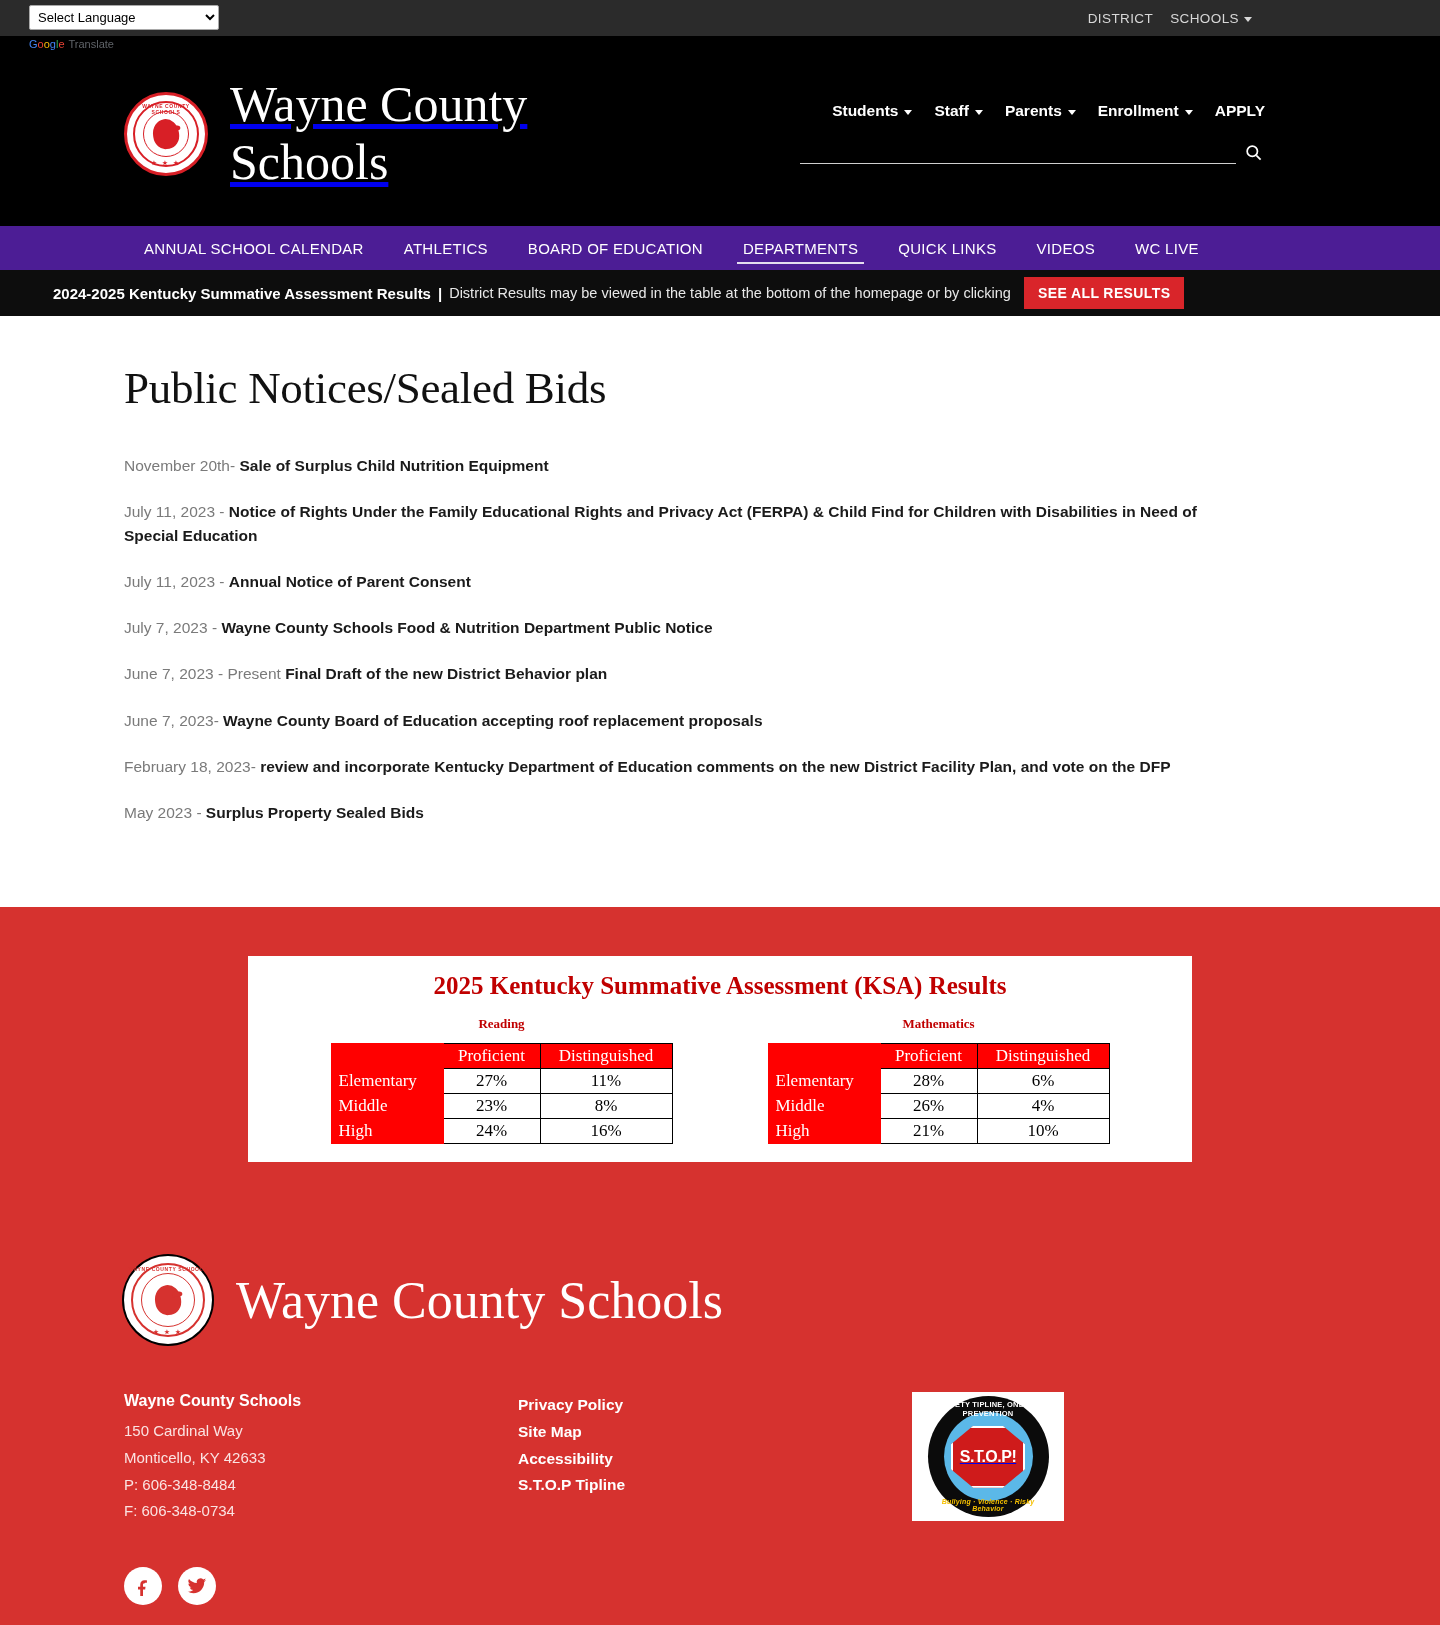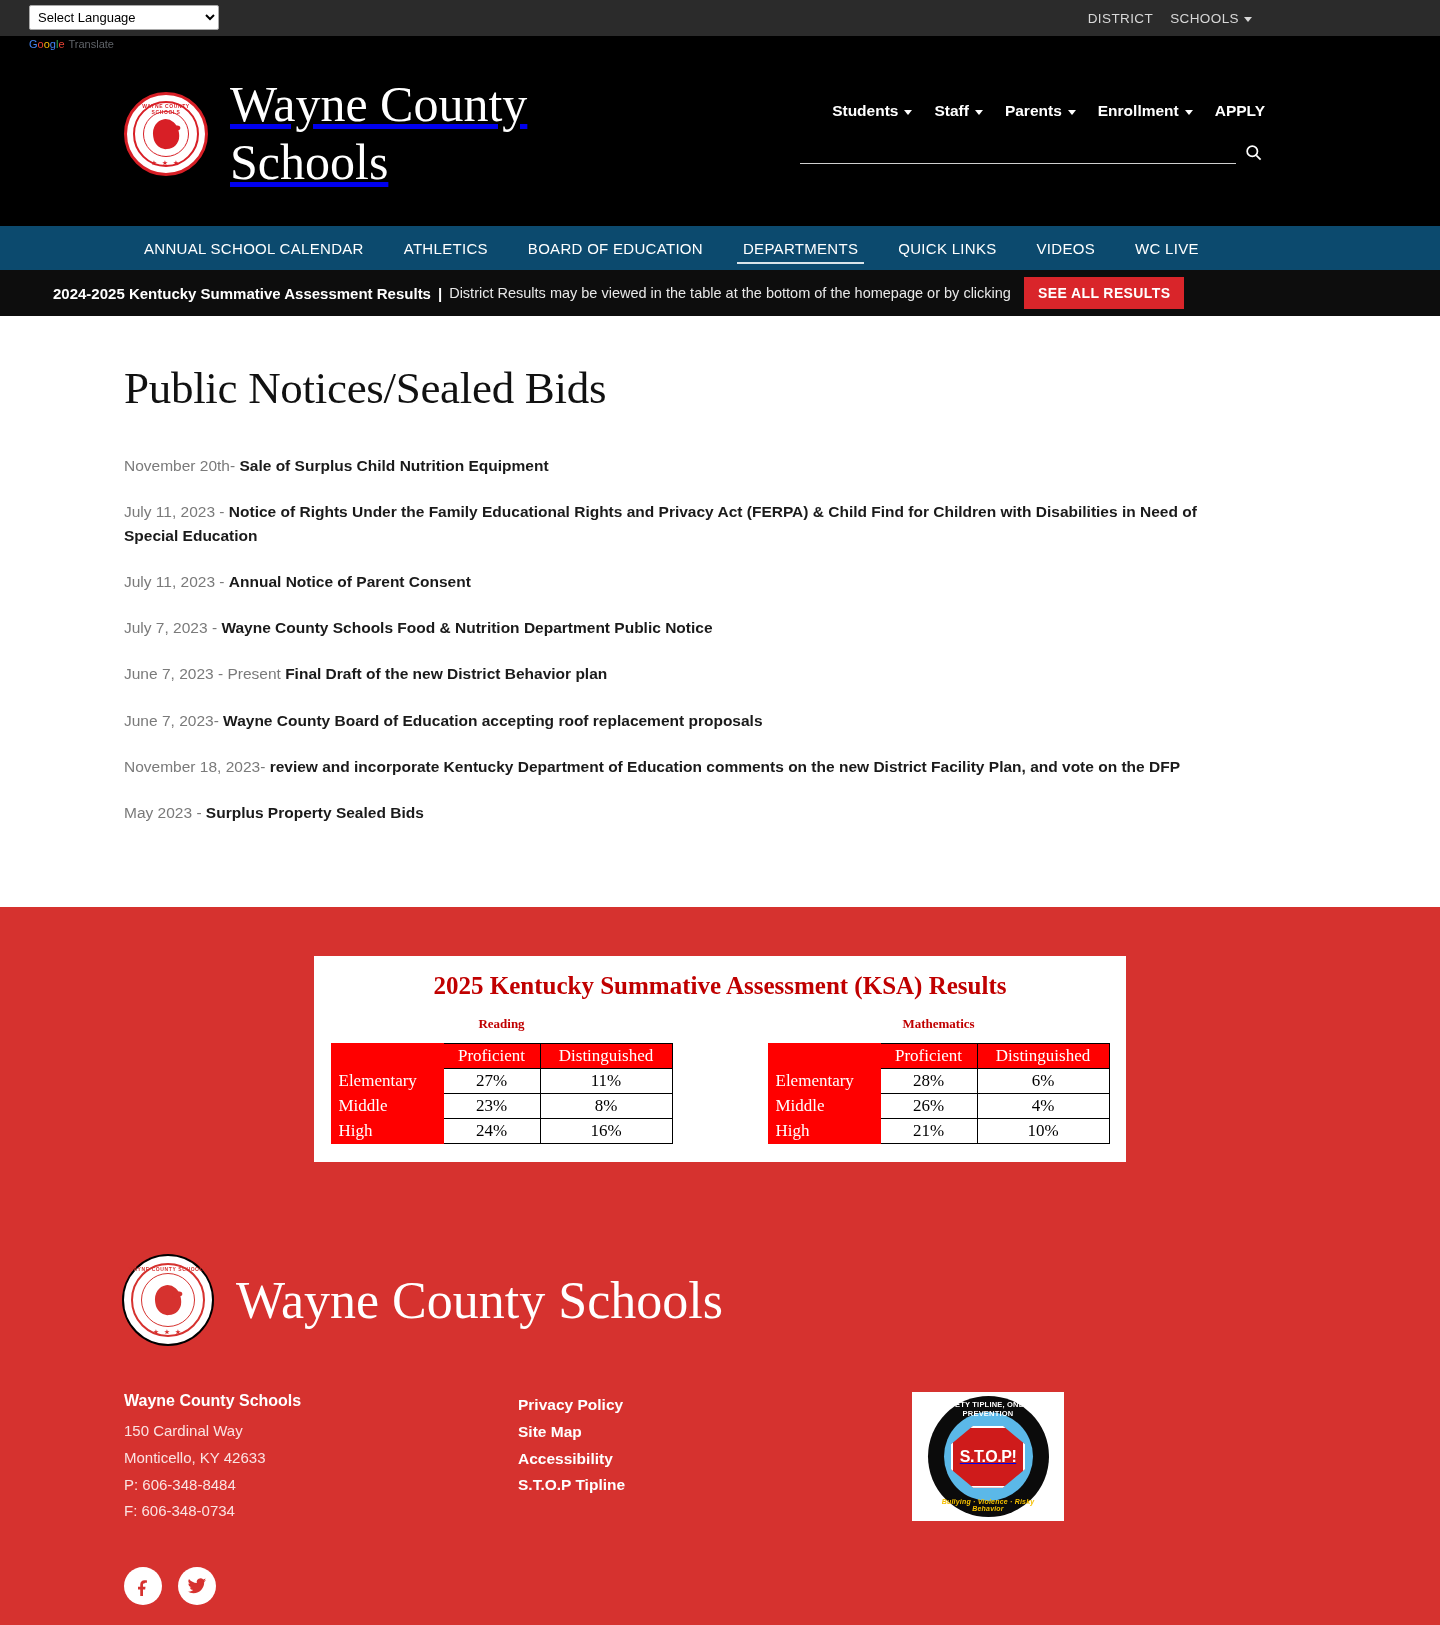--- a/index.html
+++ b/index.html
@@ -192,21 +192,21 @@
   .search-btn {
     background: transparent;
     border: none;
     cursor: pointer;
     padding: 0 2px 2px 2px;
     display:flex; align-items:center;
   }
 
   
   .main-nav {
-    background: #0c4a6e;
+    background: #4c1d95;
     height: 44px;
     display: flex;
     align-items: center;
     padding-left: 124px;
   }
   .nav-list { display: flex; align-items: stretch; height: 44px; }
   .nav-item {
     color: #ffffff;
     font-size: 15px;
     letter-spacing: 0.3px;
@@ -276,21 +276,21 @@
     max-width: 1110px;
   }
   .notice .nb { color: #1a1a1a; font-weight: bold; }
 
   
   .ksa-section {
     background: #d6322f;
     padding: 49px 0 64px 0;
   }
   .ksa-card {
-    width: 812px;
+    width: 944px;
     margin: 0 auto;
     background: #ffffff;
     padding: 16px 0 18px 0;
   }
   .ksa-title {
     text-align: center;
     color: #c00000;
     font-family: "Liberation Serif", serif;
     font-size: 25px;
     font-weight: bold;
@@ -587,21 +587,21 @@
   </p>
   <p class="notice">
     <span>June 7, 2023 - Present</span>
     <span class="nb">Final Draft of the new District Behavior plan</span>
   </p>
   <p class="notice">
     <span>June 7, 2023-</span>
     <span class="nb">Wayne County Board of Education accepting roof replacement proposals</span>
   </p>
   <p class="notice">
-    <span>November 18, 2023-</span>
+    <span>February 18, 2023-</span>
     <span class="nb">review and incorporate Kentucky Department of Education comments on the new District Facility Plan, and vote on the DFP</span>
   </p>
   <p class="notice">
     <span>May 2023 -</span>
     <span class="nb">Surplus Property Sealed Bids</span>
   </p>
 </main>
 
 <section class="ksa-section">
   <div class="ksa-card">

